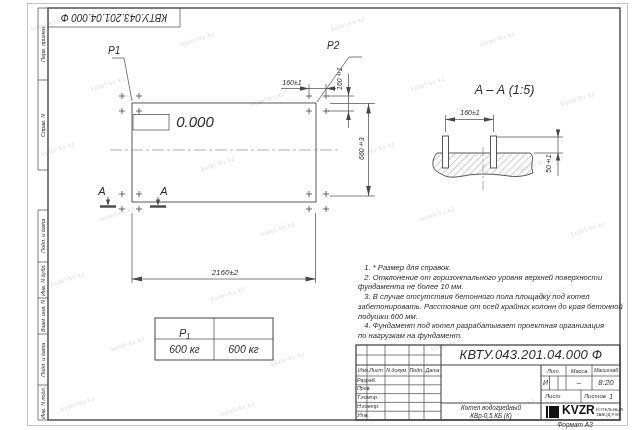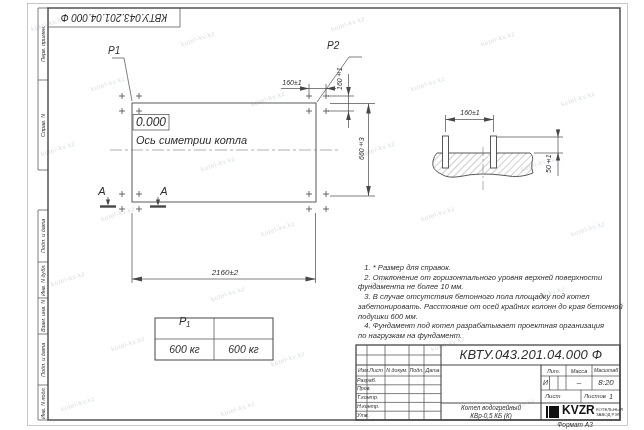--- a/index.html
+++ b/index.html
@@ -203,42 +203,42 @@
   <div class="t vert" style="left:38px;top:8px;width:10px;height:72px;font-size:5.5px;">Перв. примен.</div>
   <div class="t vert" style="left:38px;top:80px;width:10px;height:90px;font-size:5.5px;">Справ. N</div>
   <div class="t vert" style="left:38px;top:210px;width:10px;height:52px;font-size:5.5px;">Подп. и дата</div>
   <div class="t vert" style="left:38px;top:262px;width:10px;height:36px;font-size:5.5px;">Инв. N дубл.</div>
   <div class="t vert" style="left:38px;top:298px;width:10px;height:36px;font-size:5.5px;">Взам. инв. N</div>
   <div class="t vert" style="left:38px;top:334px;width:10px;height:51px;font-size:5.5px;">Подп. и дата</div>
   <div class="t vert" style="left:38px;top:385px;width:10px;height:35px;font-size:5.5px;">Инв. N подл.</div>
 
   <div class="t" style="left:108px;top:45px;font-size:10px;">P1</div>
   <div class="t" style="left:327px;top:40px;font-size:10px;">P2</div>
-  <div class="t c" style="left:133px;top:114.5px;width:36px;height:15.5px;font-size:12px;">0.000</div>
-  <div class="t" style="left:136px;top:134px;font-size:11px;">Ось симетрии котла</div>
+  <div class="t c" style="left:133px;top:114.5px;width:36px;height:15.5px;font-size:15px;padding-left:44px;">0.000</div>
   <div class="t c" style="left:190px;top:268px;width:70px;height:10px;font-size:8px;text-align:center;">2160±2</div>
   <div class="t c" style="left:278px;top:78px;width:28px;height:9px;font-size:7px;">160±1</div>
   <div class="t vert" style="left:334px;top:64px;width:11px;height:30px;font-size:7px;">160±1</div>
   <div class="t vert" style="left:356px;top:126px;width:11px;height:46px;font-size:7px;">660±3</div>
   <div class="t c" style="left:95px;top:185px;width:14px;height:13px;font-size:11px;">А</div>
   <div class="t c" style="left:157px;top:185px;width:14px;height:13px;font-size:11px;">А</div>
 
+  <div class="t c" style="left:462px;top:83px;width:85px;height:16px;font-size:12.5px;">А – А (1:5)</div>
   <div class="t c" style="left:448px;top:108px;width:44px;height:10px;font-size:7px;">160±1</div>
   <div class="t vert" style="left:544px;top:150px;width:10px;height:28px;font-size:7px;">50±1</div>
 
   <div class="t pre" style="left:358px;top:263px;width:266px;font-size:7.6px;line-height:9.7px;">   1. * Размер для справок.
    2. Отклонение от горизонтального уровня верхней поверхности
 фундамента не более 10 мм.
    3. В случае отсутствия бетонного пола площадку под котел
 забетонировать. Расстояние от осей крайних колонн до края бетонной
 подушки 600 мм.
    4. Фундамент под котел разрабатывает проектная организация
 по нагрузкам на фундамент.</div>
 
-  <div class="t c" style="left:155px;top:302px;width:59px;height:39px;font-size:11px;">P₁</div>
+  <div class="t c" style="left:155px;top:314px;width:59px;height:39px;font-size:11px;">P₁</div>
   <div class="t c" style="left:155px;top:339px;width:59px;height:21px;font-size:10.5px;">600 кг</div>
   <div class="t c" style="left:214px;top:339px;width:59px;height:21px;font-size:10.5px;">600 кг</div>
 
   <div class="t c" style="left:443px;top:346px;width:176px;height:18px;font-size:13px;letter-spacing:.2px;">КВТУ.043.201.04.000  Ф</div>
   <div class="t c" style="left:355px;top:367px;width:31px;height:8px;font-size:5.3px;">Изм.Лист</div>
   <div class="t c" style="left:385px;top:367px;width:24px;height:8px;font-size:5.3px;">N докум.</div>
   <div class="t c" style="left:409px;top:367px;width:15px;height:8px;font-size:5.3px;">Подп.</div>
   <div class="t c" style="left:424px;top:367px;width:17px;height:8px;font-size:5.3px;">Дата</div>
   <div class="t" style="left:357px;top:377.5px;font-size:5.3px;">Разраб.</div>
   <div class="t" style="left:357px;top:386.3px;font-size:5.3px;">Пров.</div>

